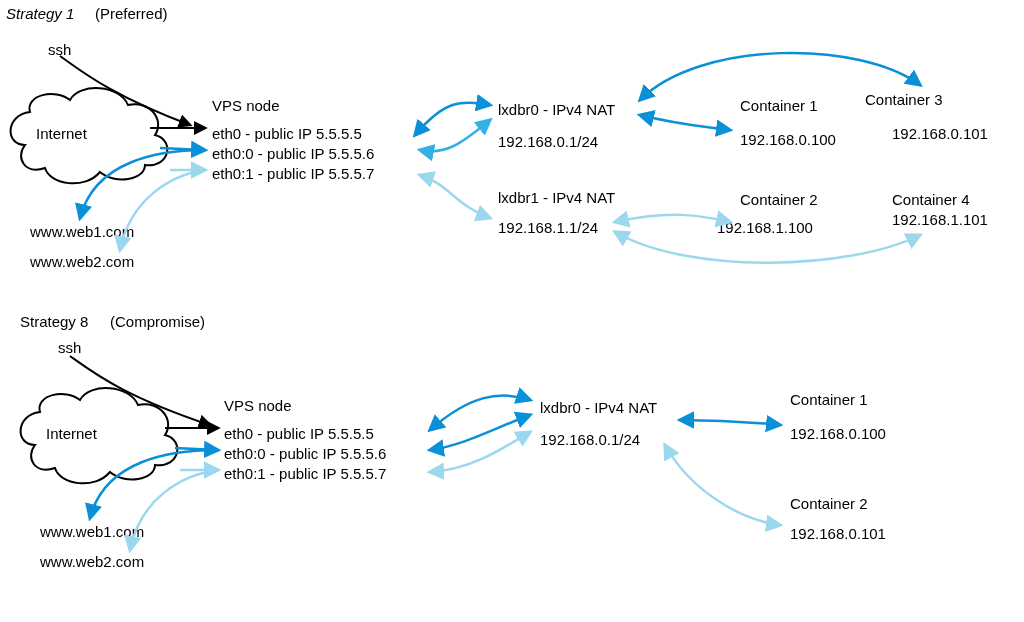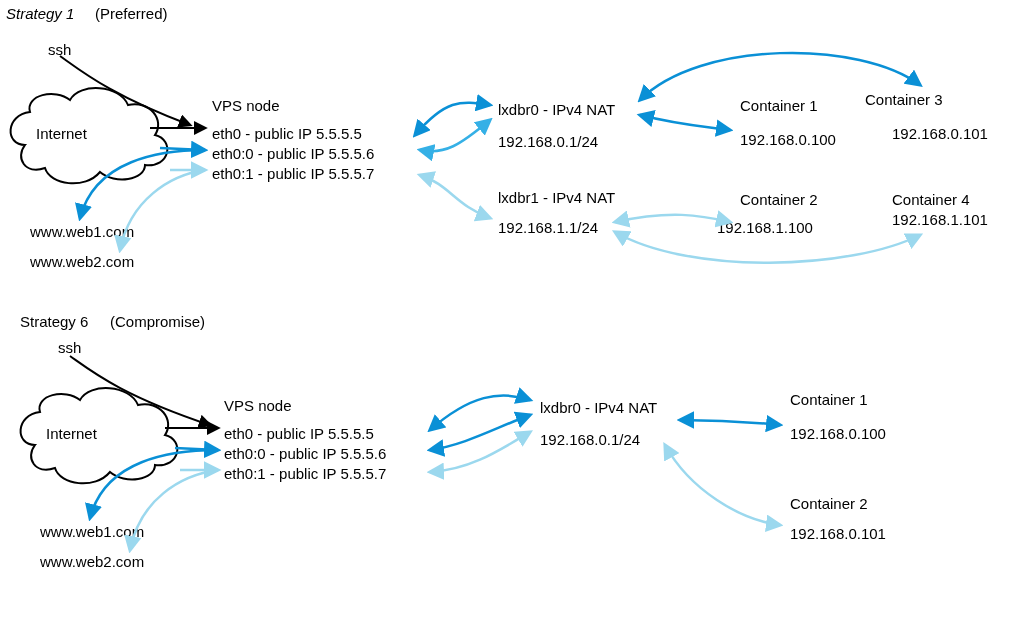--- a/index.html
+++ b/index.html
@@ -54,21 +54,21 @@
 
 <div class="label" style="left:740px; top:190px;">Container 2</div>
 <div class="label" style="left:717px; top:218px;">192.168.1.100</div>
 
 <div class="label" style="left:865px; top:90px;">Container 3</div>
 <div class="label" style="left:892px; top:124px;">192.168.0.101</div>
 
 <div class="label" style="left:892px; top:190px;">Container 4</div>
 <div class="label" style="left:892px; top:210px;">192.168.1.101</div>
 
-<div class="label" style="left:20px; top:312px;">Strategy 6</div>
+<div class="label" style="left:20px; top:312px;">Strategy 8</div>
 <div class="label" style="left:110px; top:312px;">(Compromise)</div>
 
 <div class="label" style="left:58px; top:338px;">ssh</div>
 <div class="label" style="left:46px; top:424px;">Internet</div>
 
 <div class="label" style="left:224px; top:396px;">VPS node</div>
 <div class="label" style="left:224px; top:424px;">eth0 - public IP 5.5.5.5</div>
 <div class="label" style="left:224px; top:444px;">eth0:0 - public IP 5.5.5.6</div>
 <div class="label" style="left:224px; top:464px;">eth0:1 - public IP 5.5.5.7</div>
 

